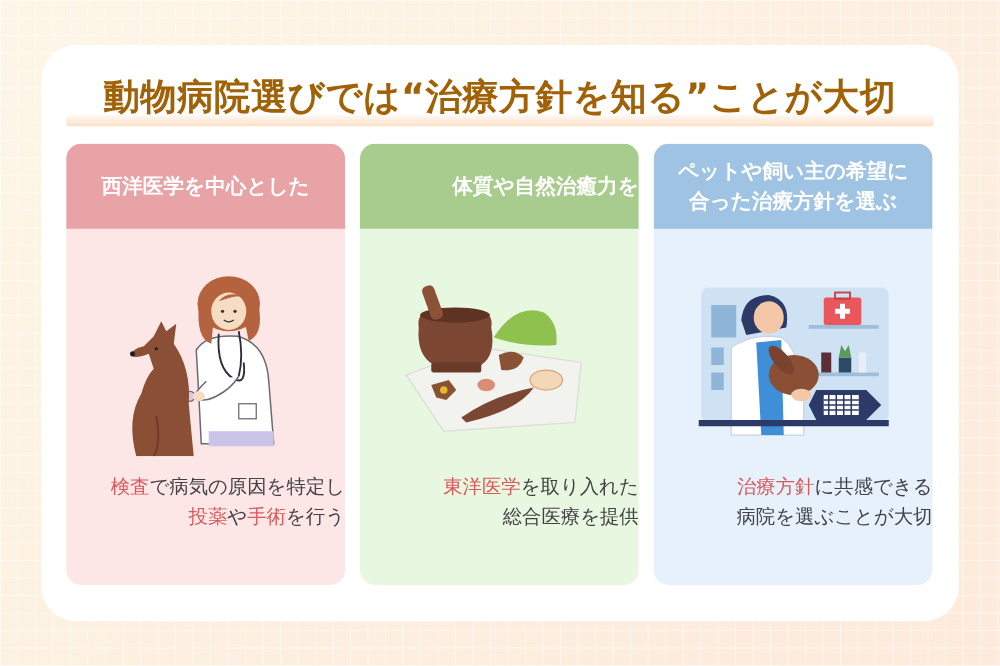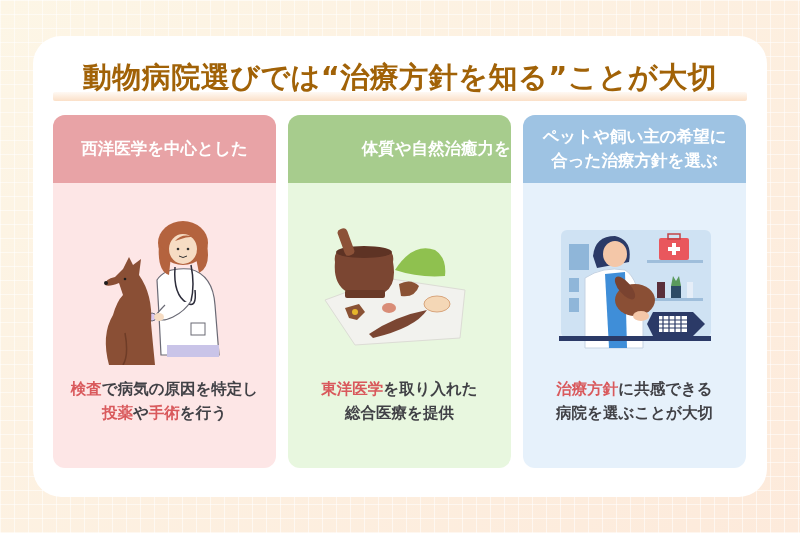--- a/index.html
+++ b/index.html
@@ -68,23 +68,23 @@
   .card-2 .card-header { background: #a7cc8d; align-items: flex-end; }
   .card-3 .card-header { background: #9ec3e3; }
   .illus {
     position: absolute;
     left: 0; right: 0; top: 85px; height: 170px;
     display: flex; align-items: center; justify-content: center;
   }
   .card-body {
     position: absolute;
     left: 0; right: 0; top: 262px;
-    text-align: center;
+    text-align: right;
     font-size: 15.5px;
-    font-weight: bold;
+    font-weight: normal;
     line-height: 24px;
     color: #414146;
   }
   .hl { color: #d9595c; }
 </style>
 </head>
 <body>
 
 <div class="panel">
   <div class="title-wrap">

